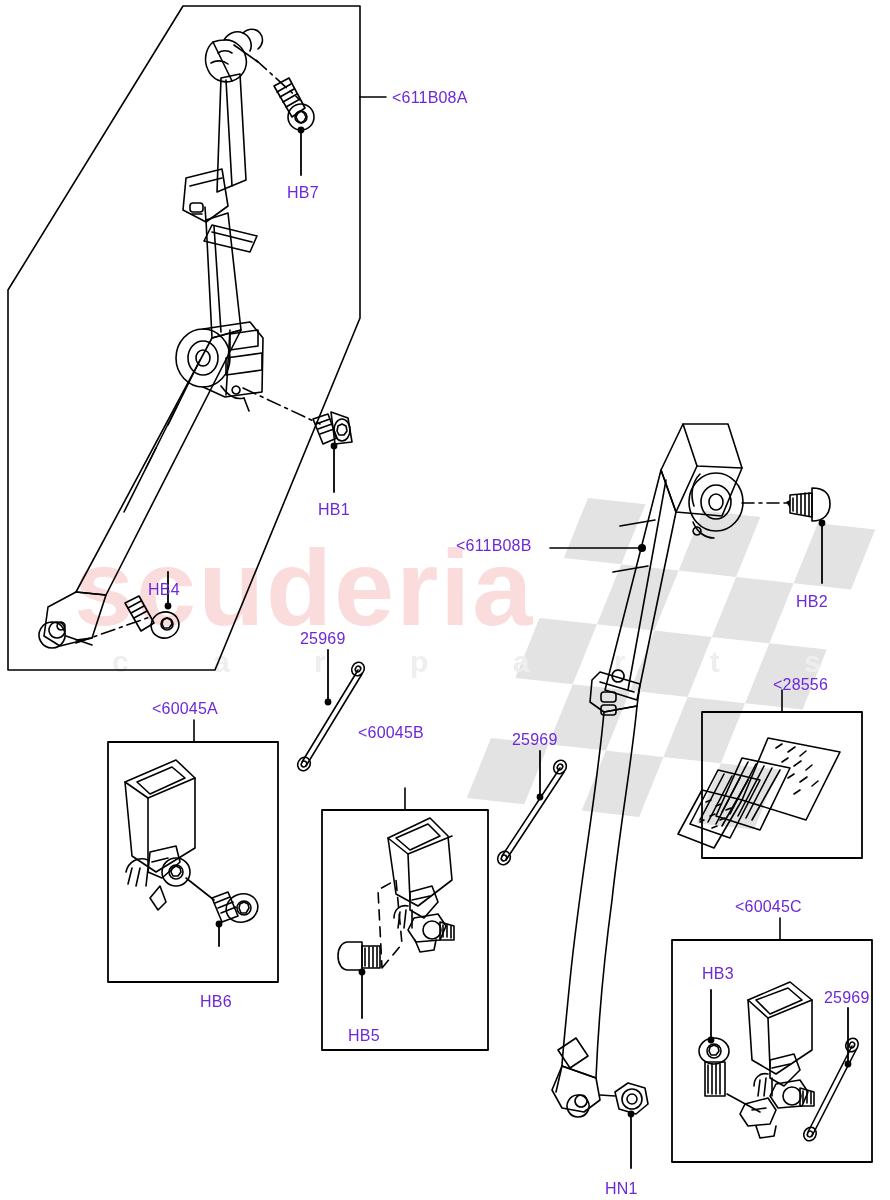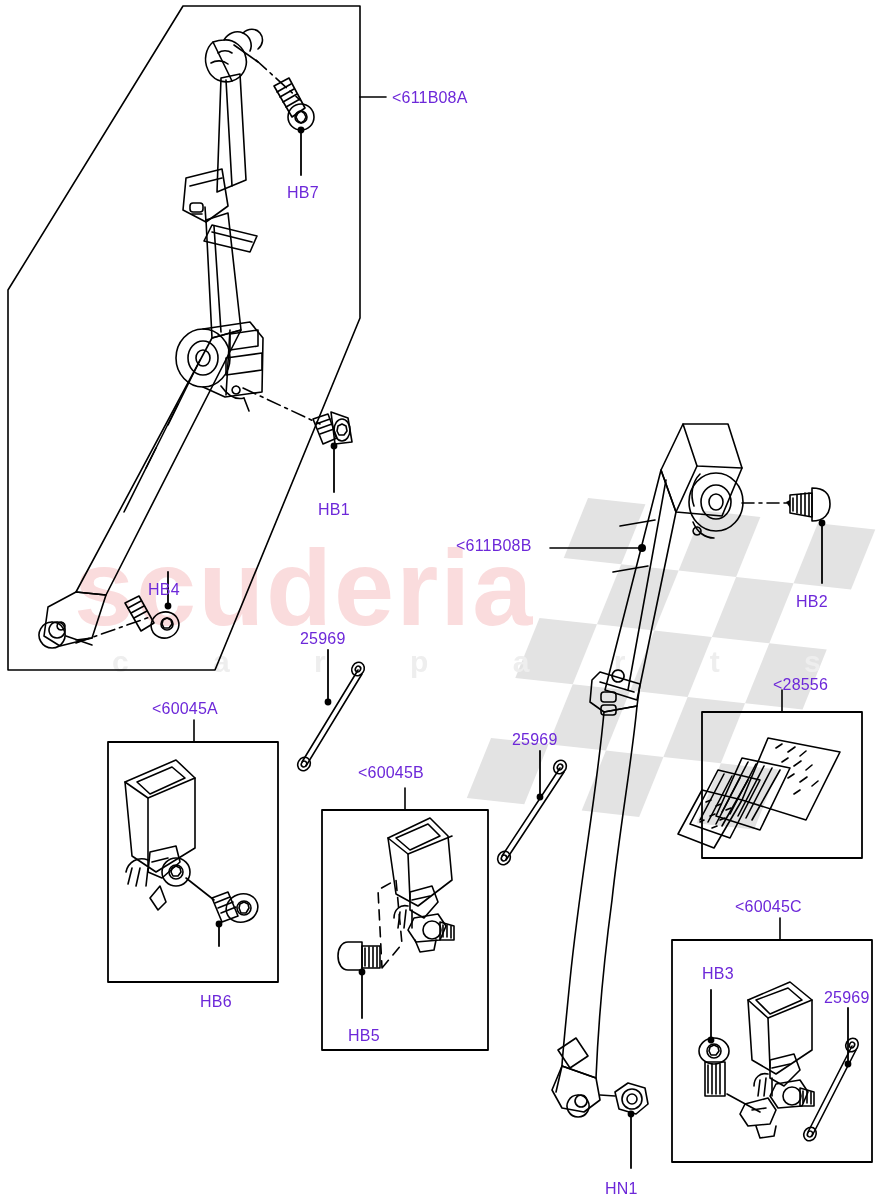--- a/index.html
+++ b/index.html
@@ -338,21 +338,21 @@
     <div class="lbl" style="left:392px;top:89px">&lt;611B08A</div>
     <div class="lbl" style="left:287px;top:184px">HB7</div>
     <div class="lbl" style="left:318px;top:501px">HB1</div>
     <div class="lbl" style="left:148px;top:581px">HB4</div>
     <div class="lbl" style="left:456px;top:537px">&lt;611B08B</div>
     <div class="lbl" style="left:796px;top:593px">HB2</div>
     <div class="lbl" style="left:300px;top:630px">25969</div>
     <div class="lbl" style="left:773px;top:676px">&lt;28556</div>
     <div class="lbl" style="left:152px;top:700px">&lt;60045A</div>
     <div class="lbl" style="left:512px;top:731px">25969</div>
-    <div class="lbl" style="left:358px;top:764px">&lt;60045B</div>
+    <div class="lbl" style="left:358px;top:724px">&lt;60045B</div>
     <div class="lbl" style="left:735px;top:898px">&lt;60045C</div>
     <div class="lbl" style="left:200px;top:993px">HB6</div>
     <div class="lbl" style="left:702px;top:965px">HB3</div>
     <div class="lbl" style="left:824px;top:989px">25969</div>
     <div class="lbl" style="left:348px;top:1027px">HB5</div>
     <div class="lbl" style="left:605px;top:1180px">HN1</div>
   </div>
 
 </div>
 

